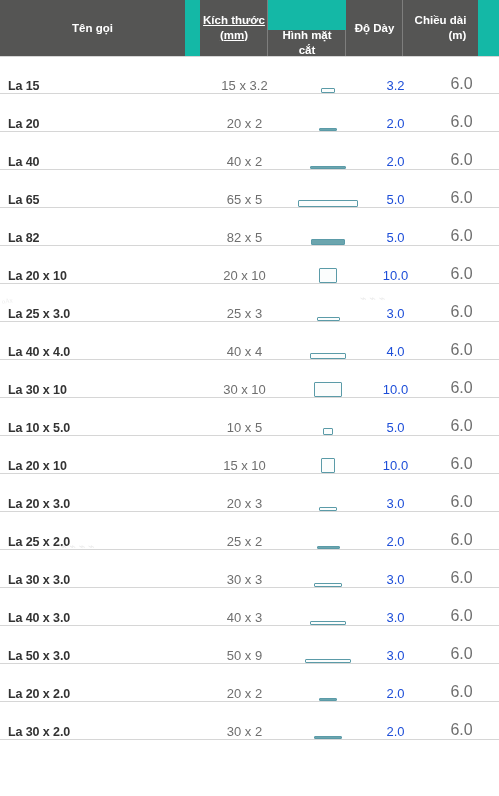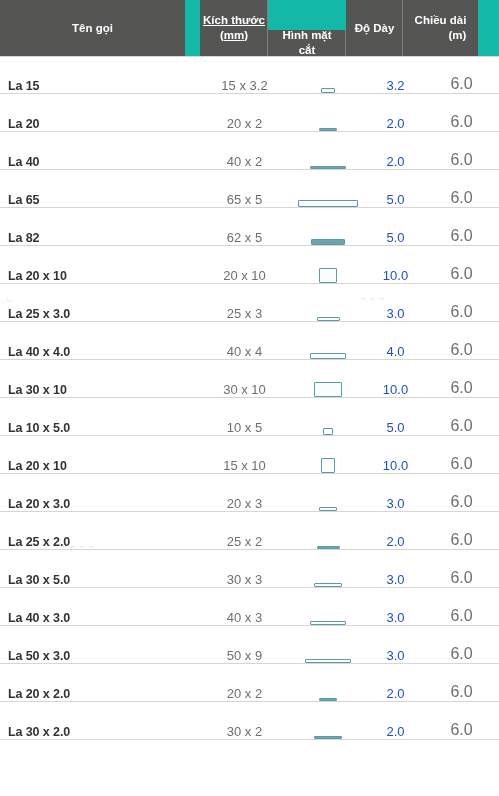--- a/index.html
+++ b/index.html
@@ -196,21 +196,21 @@
         <div class="td c-name">La 65</div>
         <div class="td c-dim">65 x 5</div>
         <div class="td c-shape">
           <div class="xsec" style="width: 59.8px; height: 7.5px;"></div>
         </div>
         <div class="td c-thick">5.0</div>
         <div class="td c-len">6.0</div>
       </div>
       <div class="trow">
         <div class="td c-name">La 82</div>
-        <div class="td c-dim">62 x 5</div>
+        <div class="td c-dim">82 x 5</div>
         <div class="td c-shape">
           <div class="xsec solid" style="width: 33.1px; height: 6px;"></div>
         </div>
         <div class="td c-thick">5.0</div>
         <div class="td c-len">6.0</div>
       </div>
       <div class="trow">
         <div class="td c-name">La 20 x 10</div>
         <div class="td c-dim">20 x 10</div>
         <div class="td c-shape">
@@ -276,21 +276,21 @@
       <div class="trow">
         <div class="td c-name">La 25 x 2.0</div>
         <div class="td c-dim">25 x 2</div>
         <div class="td c-shape">
           <div class="xsec solid" style="width: 23px; height: 3px; border-width: 1px;"></div>
         </div>
         <div class="td c-thick">2.0</div>
         <div class="td c-len">6.0</div>
       </div>
       <div class="trow">
-        <div class="td c-name">La 30 x 5.0</div>
+        <div class="td c-name">La 30 x 3.0</div>
         <div class="td c-dim">30 x 3</div>
         <div class="td c-shape">
           <div class="xsec" style="width: 27.6px; height: 4.5px; border-width: 1px;"></div>
         </div>
         <div class="td c-thick">3.0</div>
         <div class="td c-len">6.0</div>
       </div>
       <div class="trow">
         <div class="td c-name">La 40 x 3.0</div>
         <div class="td c-dim">40 x 3</div>

